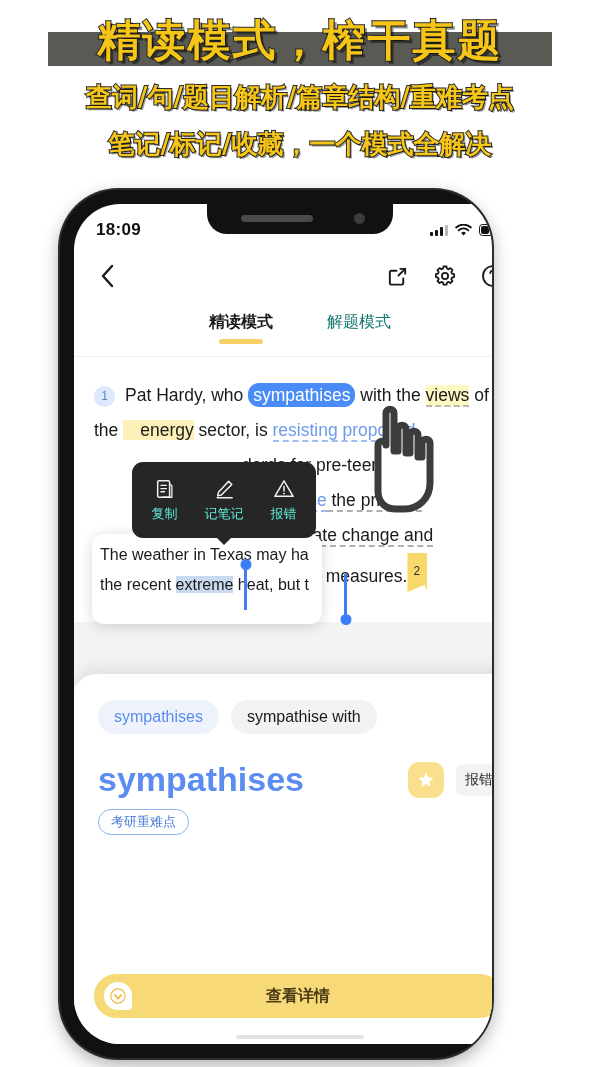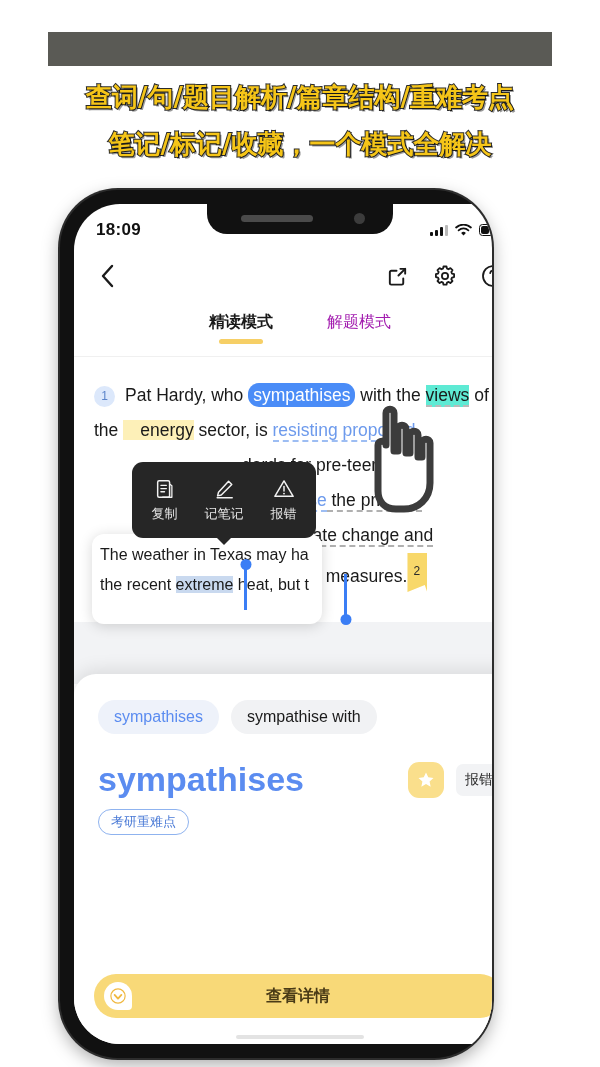--- a/index.html
+++ b/index.html
@@ -98,21 +98,21 @@
   .nav-ic{width:26px;height:26px;display:flex;align-items:center;justify-content:center;cursor:pointer;}
 
   
   .tabs{
     position:absolute;left:0;top:100px;width:452px;height:52px;
     display:flex;align-items:flex-start;justify-content:center;gap:46px;
     padding-top:6px;box-sizing:border-box;z-index:14;
     background:#fff;
   }
   .tab{position:relative;text-align:left;cursor:pointer;}
-  .tab .lbl{font-size:16px;color:#a21caf;display:block;padding:2px 4px;}
+  .tab .lbl{font-size:16px;color:#0f766e;display:block;padding:2px 4px;}
   .tab.active .lbl{color:#1a1a1a;font-weight:bold;}
   .tab.active .uline{
     position:absolute;left:50%;transform:translateX(-50%);bottom:-9px;
     width:44px;height:5px;background:#f6cf66;border-radius:3px;
   }
   .divider-soft{
     position:absolute;left:0;top:152px;width:452px;height:1px;background:#f0f0f0;z-index:13;
   }
 
   
@@ -125,21 +125,21 @@
   }
   .para-num{
     display:inline-block;width:21px;height:21px;border-radius:50%;
     background:#dce8fb;color:#5b84c9;font-size:12px;line-height:21px;
     text-align:center;vertical-align:middle;margin-right:10px;
   }
   .sel-blue{
     background:#4a8cf7;color:#fff;border-radius:11px;padding:2px 5px;
   }
   .hl-yellow{background:#fdf0b8;padding-left:17px;}
-  .hl-yellow-dash{background:#5eead4;border-bottom:2px dashed #b9b9b9;}
+  .hl-yellow-dash{background:#fef9c3;border-bottom:2px dashed #b9b9b9;}
   .dash-u{border-bottom:2px dashed #b0b0b0;}
   .blue-link{color:#6d9aec;}
   .blue-link.dash{border-bottom:2px dashed #9dbdf3;}
   .flagmark{
     display:inline-block;position:relative;background:#f8d86a;color:#2b2b2b;
     font-size:12px;padding:1px 7px 3px 6px;vertical-align:super;
     clip-path:polygon(0 0,100% 0,100% 100%,88% 82%,0 100%);
   }
 
   
@@ -168,21 +168,21 @@
     background:#262626;border-radius:11px;z-index:24;
     display:flex;align-items:center;justify-content:space-around;
     padding:0 6px;box-sizing:border-box;
   }
   .ctxmenu::after{
     content:"";position:absolute;left:50%;transform:translateX(-50%);
     bottom:-7px;border-left:8px solid transparent;border-right:8px solid transparent;
     border-top:8px solid #262626;
   }
   .ctxitem{display:flex;flex-direction:column;align-items:center;gap:5px;cursor:pointer;}
-  .ctxitem .cl{font-size:13px;color:#e5e5e5;}
+  .ctxitem .cl{font-size:13px;color:#5eead4;}
 
   
   .cursor{position:absolute;left:300px;top:215px;z-index:40;pointer-events:none;}
 
   
   .trans-strip{
     position:absolute;left:0;top:418px;width:452px;height:62px;
     background:#f2f3f5;z-index:4;
   }
   .trans-txt{
@@ -235,20 +235,21 @@
   .home-ind{
     position:absolute;left:50%;transform:translateX(-50%);bottom:5px;
     width:128px;height:4px;background:#e3e3e3;border-radius:3px;z-index:30;
   }
 </style>
 </head>
 <body>
 
 <div class="promo">
   <div class="promo-bar"></div>
+  <div class="promo-title">精读模式，榨干真题</div>
   <div class="promo-line l1">查词/句/题目解析/篇章结构/重难考点</div>
   <div class="promo-line l2">笔记/标记/收藏，一个模式全解决</div>
 </div>
 
 <div class="phone">
   <div class="phone-inner">
 
     <div class="notch">
       <div class="speaker"></div>
       <div class="cam"></div>

